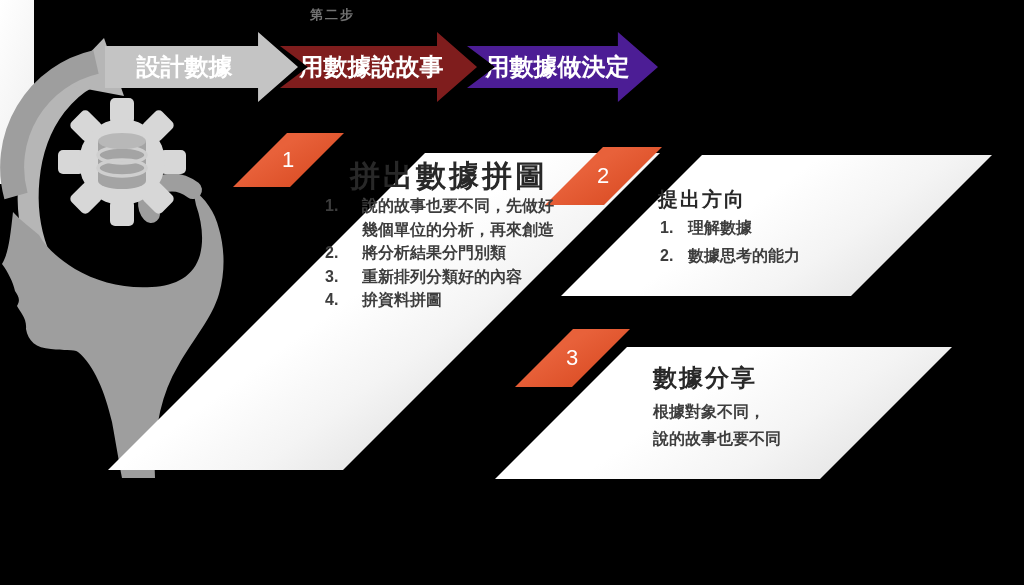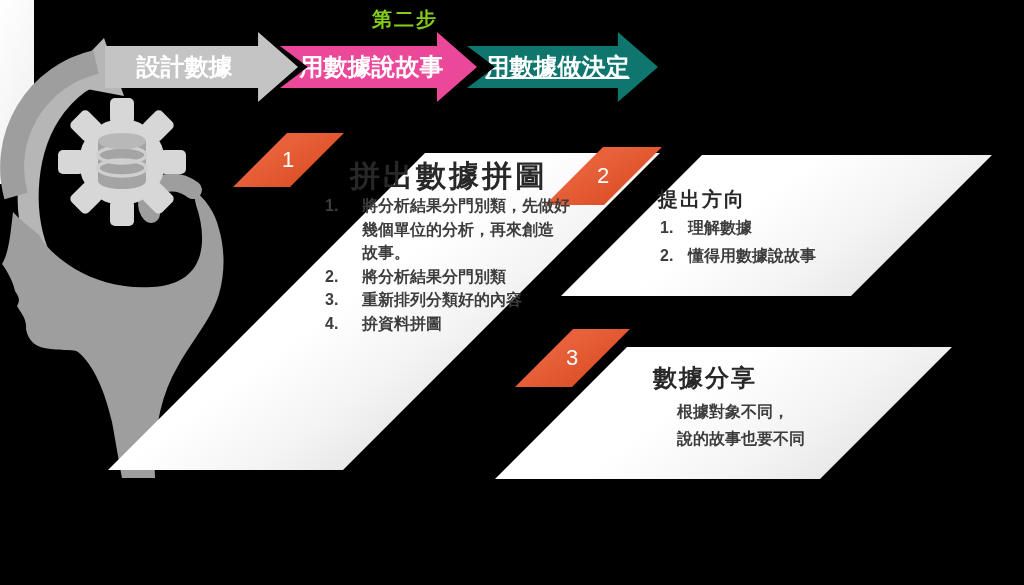--- a/index.html
+++ b/index.html
@@ -35,39 +35,39 @@
   .t2{left:658px;top:186px;font-size:20px;letter-spacing:2px;}
   .t3{left:653px;top:362px;font-size:24px;letter-spacing:2px;}
   .list{position:absolute;z-index:5;color:#3d3d3d;font-size:16px;font-weight:600;}
   .list .row{display:flex;line-height:23.5px;white-space:nowrap;}
   .list .num{width:37px;flex:0 0 37px;}
   .list1{left:325px;top:194px;}
   .list2{left:660px;top:214px;}
   .list2 .row{line-height:28px;}
   .list2 .num{width:28px;flex:0 0 28px;}
   .body3{left:653px;top:398px;position:absolute;z-index:5;color:#3d3d3d;
-         font-size:16px;font-weight:600;line-height:27px;white-space:nowrap;margin-left:24px;}
+         font-size:16px;font-weight:600;line-height:27px;white-space:nowrap;}
   
   .arrow{
     position:absolute;top:32px;height:70px;z-index:3;
     display:flex;align-items:center;justify-content:center;
     color:#fff;font-weight:bold;font-size:24px;white-space:nowrap;
   }
   .arrow1{left:105px;width:193px;background:#c4c4c4;
     clip-path:polygon(0 20%,79.3% 20%,79.3% 0,100% 50%,79.3% 100%,79.3% 80%,0 80%);
     padding-right:34px;box-sizing:border-box;}
-  .arrow2{left:280px;width:197px;background:#ec4899;
+  .arrow2{left:280px;width:197px;background:#7f1d1d;
     clip-path:polygon(0 20%,79.7% 20%,79.7% 0,100% 50%,79.7% 100%,79.7% 80%,0 80%,14.2% 50%);
     padding-right:22px;padding-left:8px;box-sizing:border-box;}
-  .arrow3{left:467px;width:191px;background:#0f766e;
+  .arrow3{left:467px;width:191px;background:#4c1d95;
     clip-path:polygon(0 20%,79% 20%,79% 0,100% 50%,79% 100%,79% 80%,0 80%,14.7% 50%);
-    padding-right:18px;padding-left:8px;box-sizing:border-box;text-decoration:underline;}
+    padding-right:18px;padding-left:8px;box-sizing:border-box;}
   .steplabel{
-    position:absolute;left:310px;top:6px;width:128px;text-align:right;
-    color:#84cc16;font-weight:bold;font-size:20px;letter-spacing:2px;z-index:3;
+    position:absolute;left:310px;top:6px;width:128px;text-align:left;
+    color:#737373;font-weight:bold;font-size:13px;letter-spacing:2px;z-index:3;
   }
   .headsvg{position:absolute;left:0;top:0;z-index:1;}
 </style>
 </head>
 <body>
 
 <div class="stage">
 
   <svg class="headsvg" width="260" height="500" viewBox="0 0 260 500">
 
@@ -147,29 +147,25 @@
     <span>2</span>
   </div>
   <div class="tag tag3">
     <span>3</span>
   </div>
 
   <div class="txt cardtitle t1">拼出數據拼圖</div>
   <div class="list list1">
     <div class="row">
       <span class="num">1.</span>
-      <span>將分析結果分門別類，先做好</span>
+      <span>說的故事也要不同，先做好</span>
     </div>
     <div class="row">
       <span class="num"></span>
       <span>幾個單位的分析，再來創造</span>
-    </div>
-    <div class="row">
-      <span class="num"></span>
-      <span>故事。</span>
     </div>
     <div class="row">
       <span class="num">2.</span>
       <span>將分析結果分門別類</span>
     </div>
     <div class="row">
       <span class="num">3.</span>
       <span>重新排列分類好的內容</span>
     </div>
     <div class="row">
@@ -179,21 +175,21 @@
   </div>
 
   <div class="txt cardtitle t2">提出方向</div>
   <div class="list list2">
     <div class="row">
       <span class="num">1.</span>
       <span>理解數據</span>
     </div>
     <div class="row">
       <span class="num">2.</span>
-      <span>懂得用數據說故事</span>
+      <span>數據思考的能力</span>
     </div>
   </div>
 
   <div class="txt cardtitle t3">數據分享</div>
   <div class="body3">
     <div>根據對象不同，</div>
     <div>說的故事也要不同</div>
   </div>
 
 </div>

